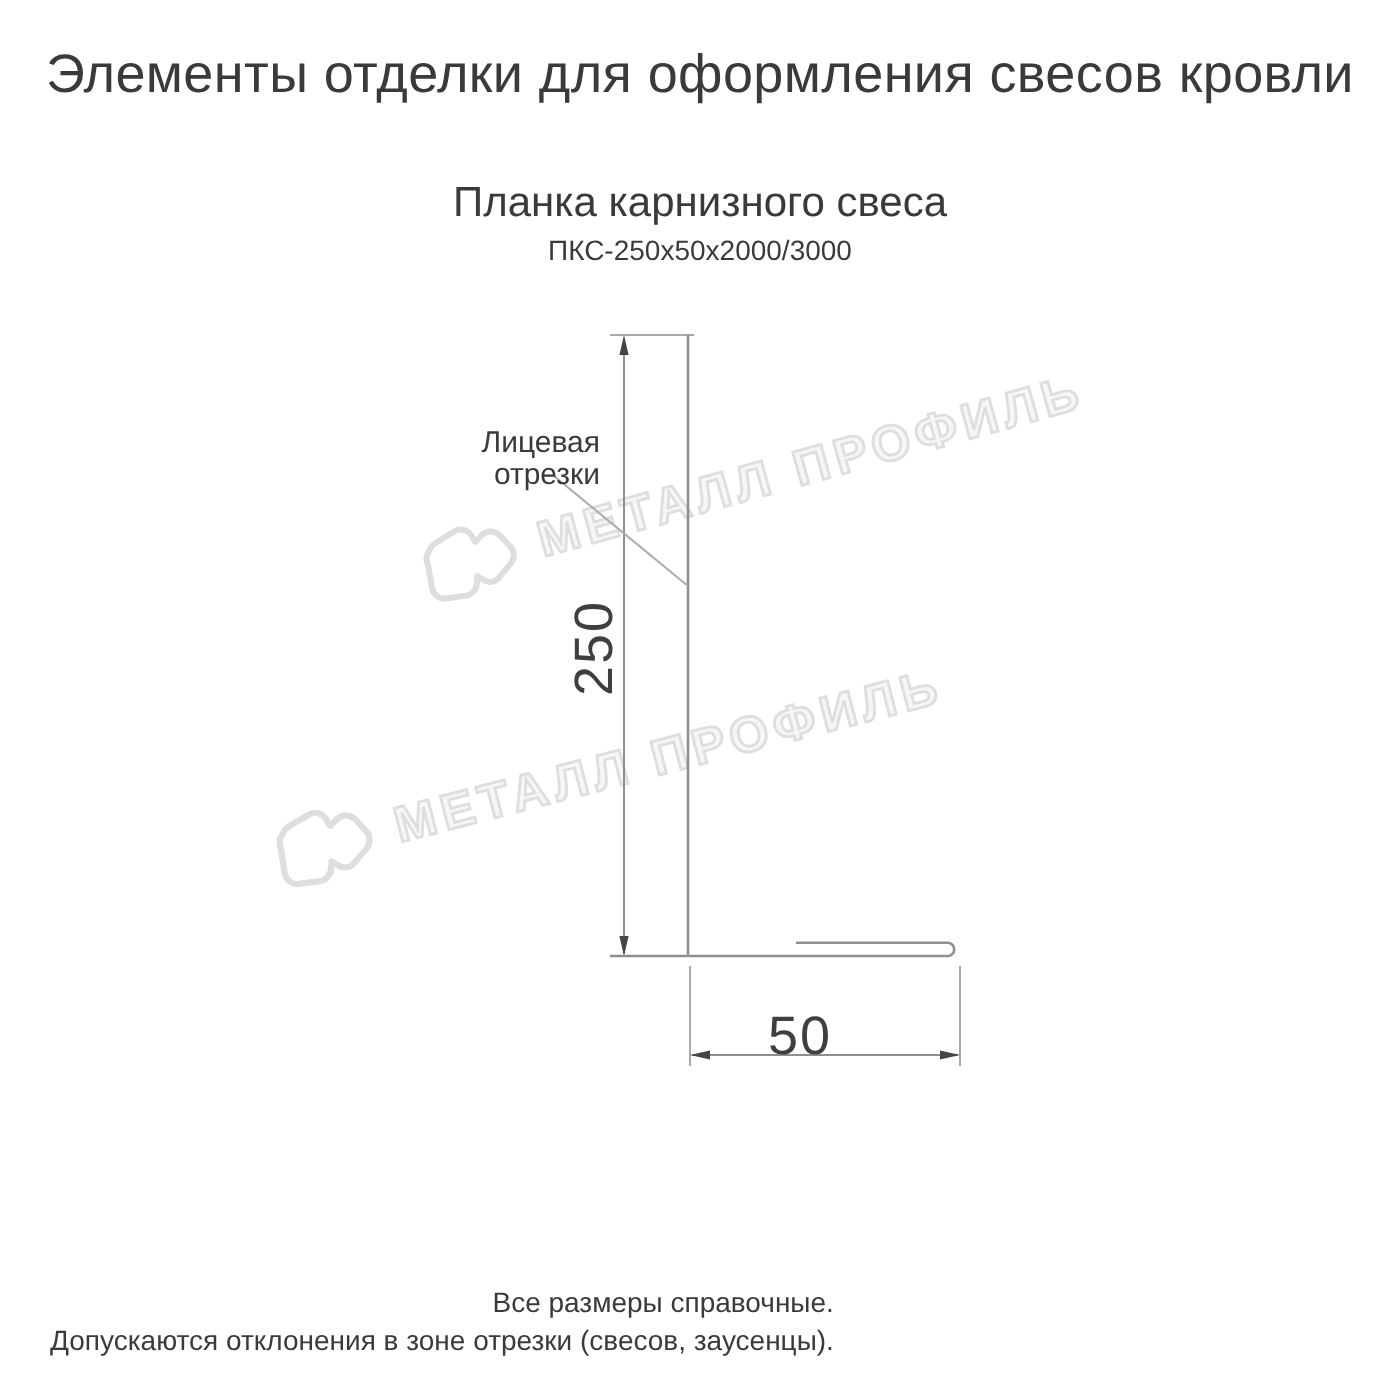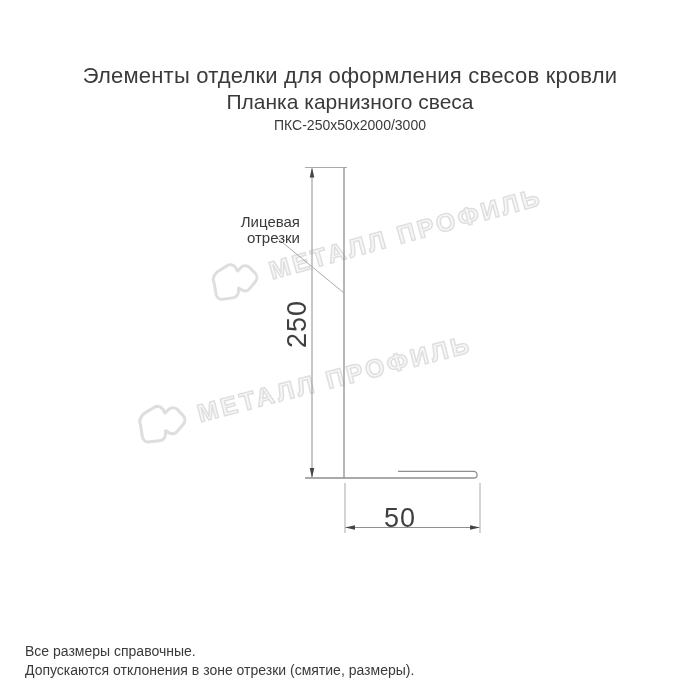--- a/index.html
+++ b/index.html
@@ -6,30 +6,30 @@
   #page{
     position:relative;
     width:700px;height:700px;
     background:#ffffff;
     overflow:hidden;
     font-family:"Liberation Sans", sans-serif;
     color:#3a3a3a;
   }
   .abs{position:absolute;}
   .centered{left:0;width:700px;text-align:center;}
-  #title{top:22px;font-size:22px;letter-spacing:0.2px;margin-top:41px;}
+  #title{top:22px;font-size:27px;letter-spacing:0.2px;}
   #subtitle{top:90px;font-size:21px;}
   #product-code{top:117px;font-size:14px;}
   #face-label{left:224px;top:214px;width:76px;text-align:right;
     font-size:15px;line-height:16px;z-index:4;}
   .dim-text{font-size:27px;letter-spacing:1px;color:#3f3f3f;z-index:4;}
   #dim-height{left:261px;top:310px;width:70px;height:28px;text-align:center;
     transform:rotate(-90deg);}
   #dim-width{left:384px;top:503px;width:60px;}
-  #footer{left:25px;top:642px;font-size:14px;line-height:18.5px;z-index:4;}
+  #footer{left:25px;top:642px;font-size:14px;line-height:18.5px;z-index:4;text-align:right;}
   
   .watermark{
     position:absolute;display:flex;align-items:center;gap:8px;
     transform-origin:0 50%;z-index:1;white-space:nowrap;
   }
   .wm-text{
     font-size:25px;font-weight:bold;letter-spacing:3px;
     color:#f6f6f6;-webkit-text-stroke:1.4px #dedede;
   }
   #watermark-upper{left:204px;top:265px;transform:rotate(-15.5deg);}
@@ -96,16 +96,16 @@
   <div class="abs" id="face-label">
     <div>Лицевая</div>
     <div>отрезки</div>
   </div>
 
   <div class="abs dim-text" id="dim-height">250</div>
   <div class="abs dim-text" id="dim-width">50</div>
 
   <div class="abs" id="footer">
     <div>Все размеры справочные.</div>
-    <div>Допускаются отклонения в зоне отрезки (смятие, размеры).</div>
+    <div>Допускаются отклонения в зоне отрезки (свесов, заусенцы).</div>
   </div>
 
 </div>
 
 </body></html>

